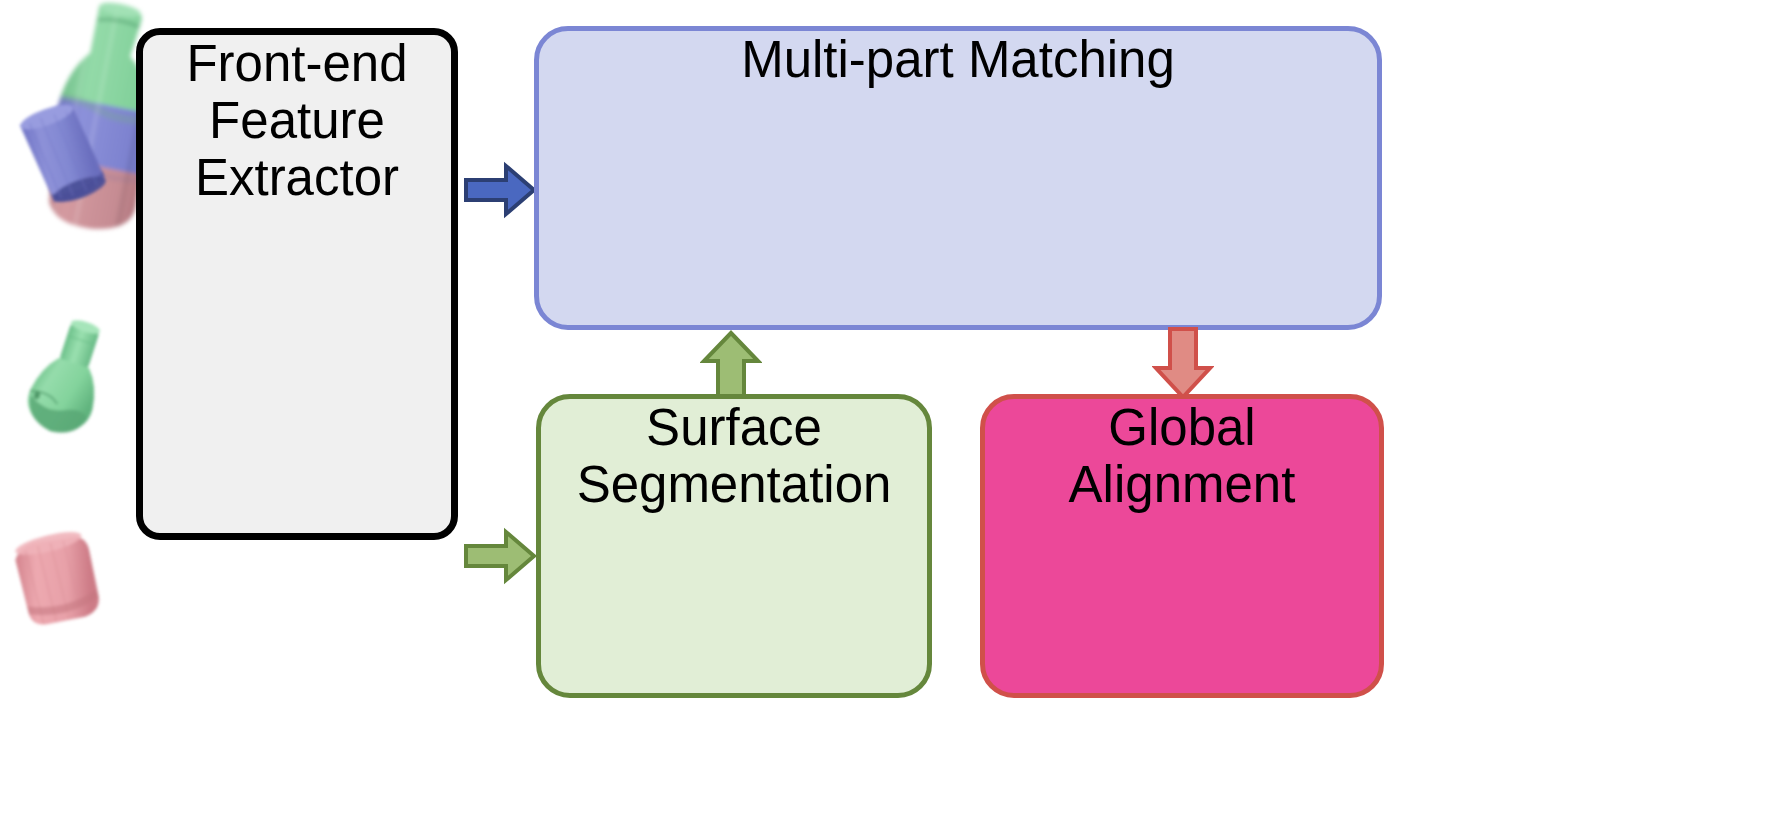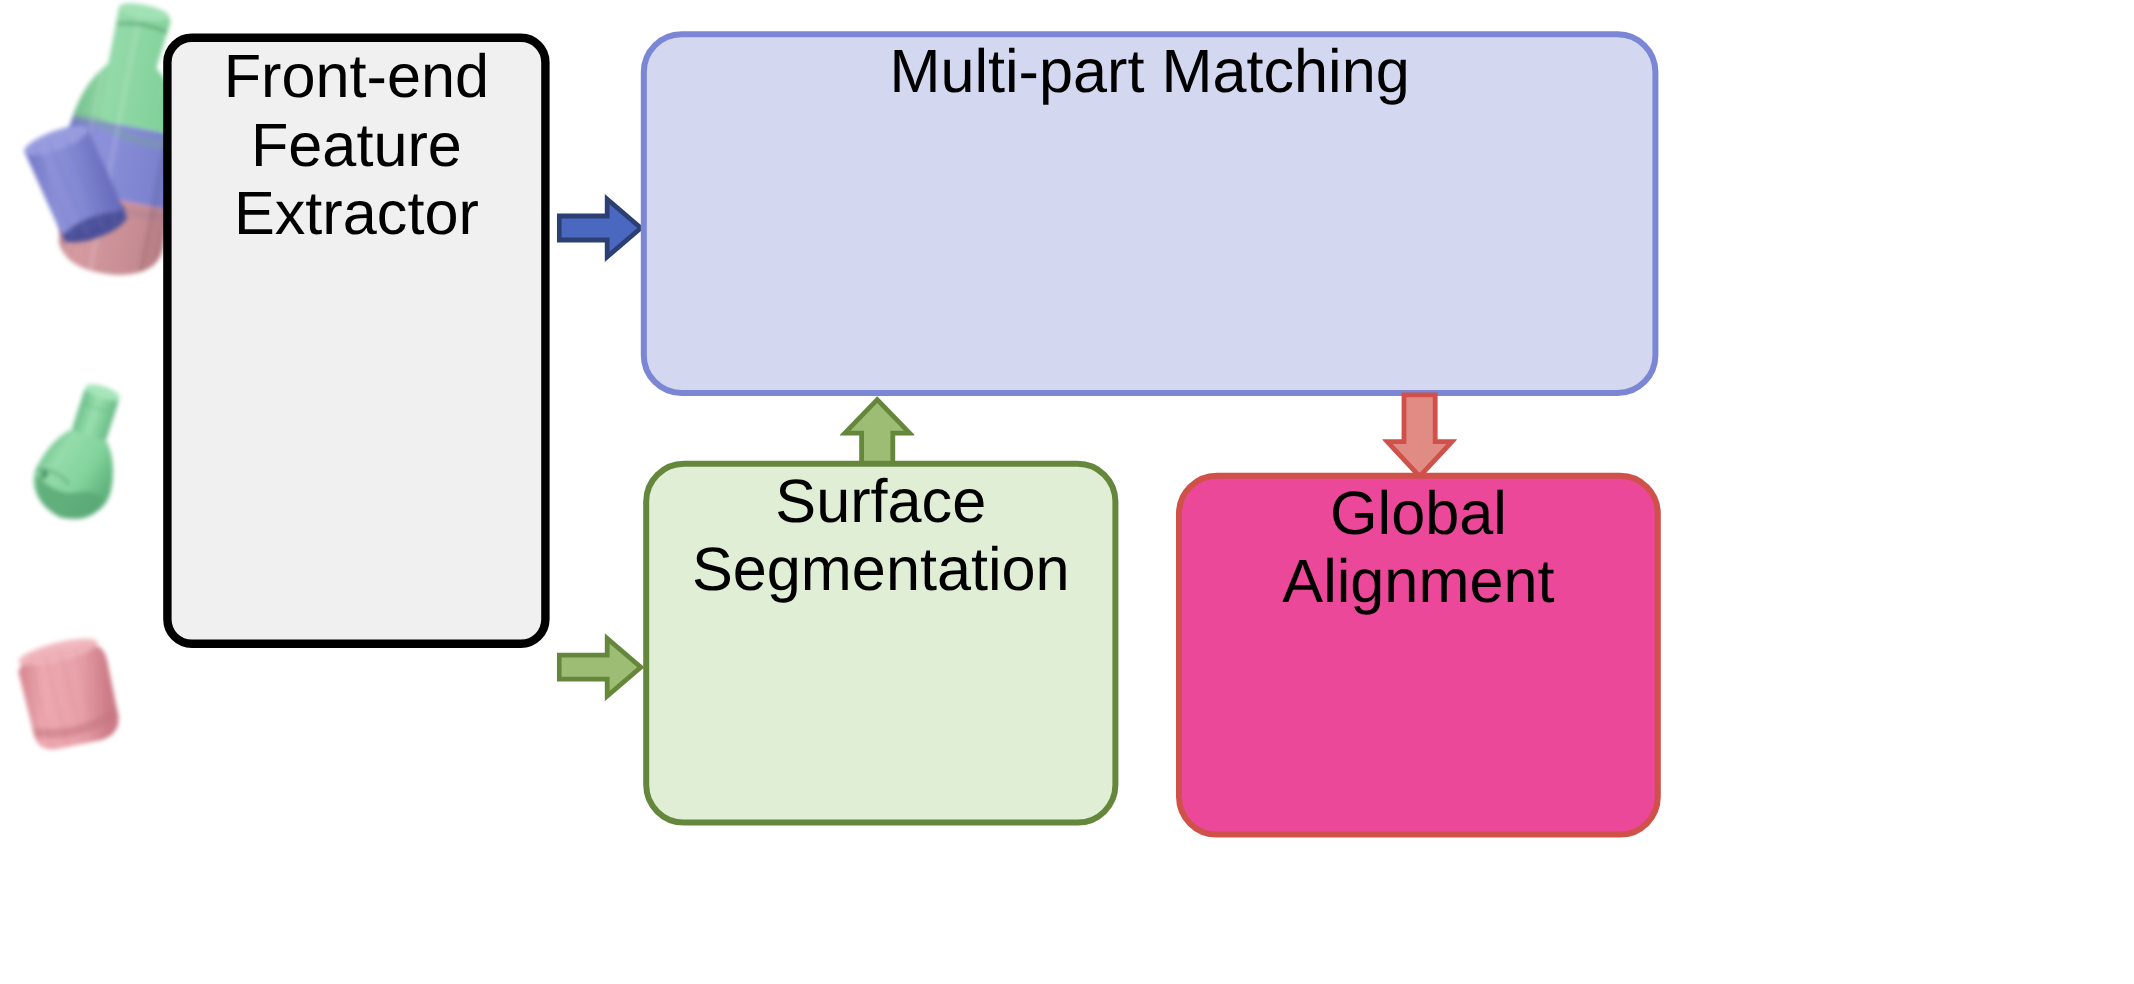--- a/index.html
+++ b/index.html
@@ -49,21 +49,21 @@
     width: 848px;
     height: 304px;
     background: #d3d8f0;
     border: 5px solid #7b86d4;
     border-radius: 34px;
     font-size: 51px;
   }
 
   #box-segmentation {
     left: 536px;
-    top: 384px;
+    top: 394px;
     width: 396px;
     height: 304px;
     background: #e1eed6;
     border: 5px solid #65873c;
     border-radius: 34px;
     font-size: 51px;
   }
 
   #box-alignment {
     left: 980px;

